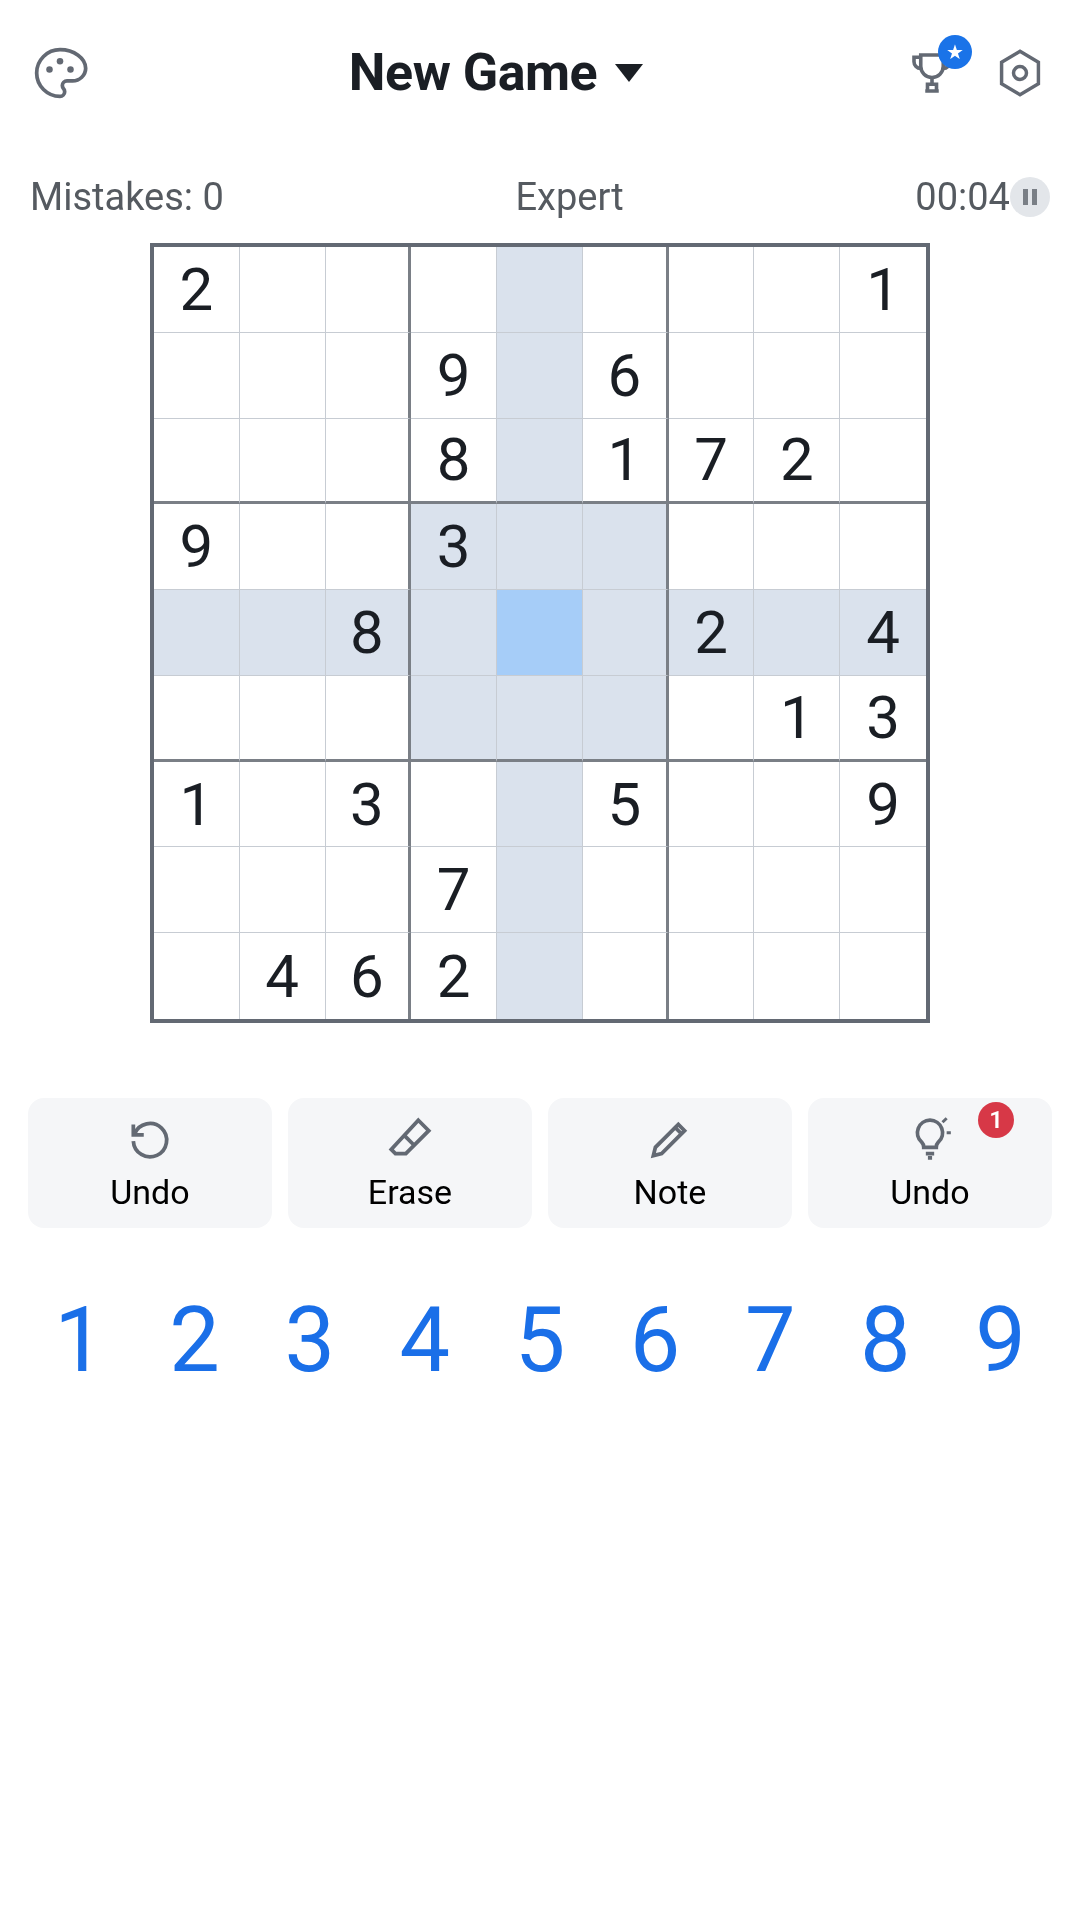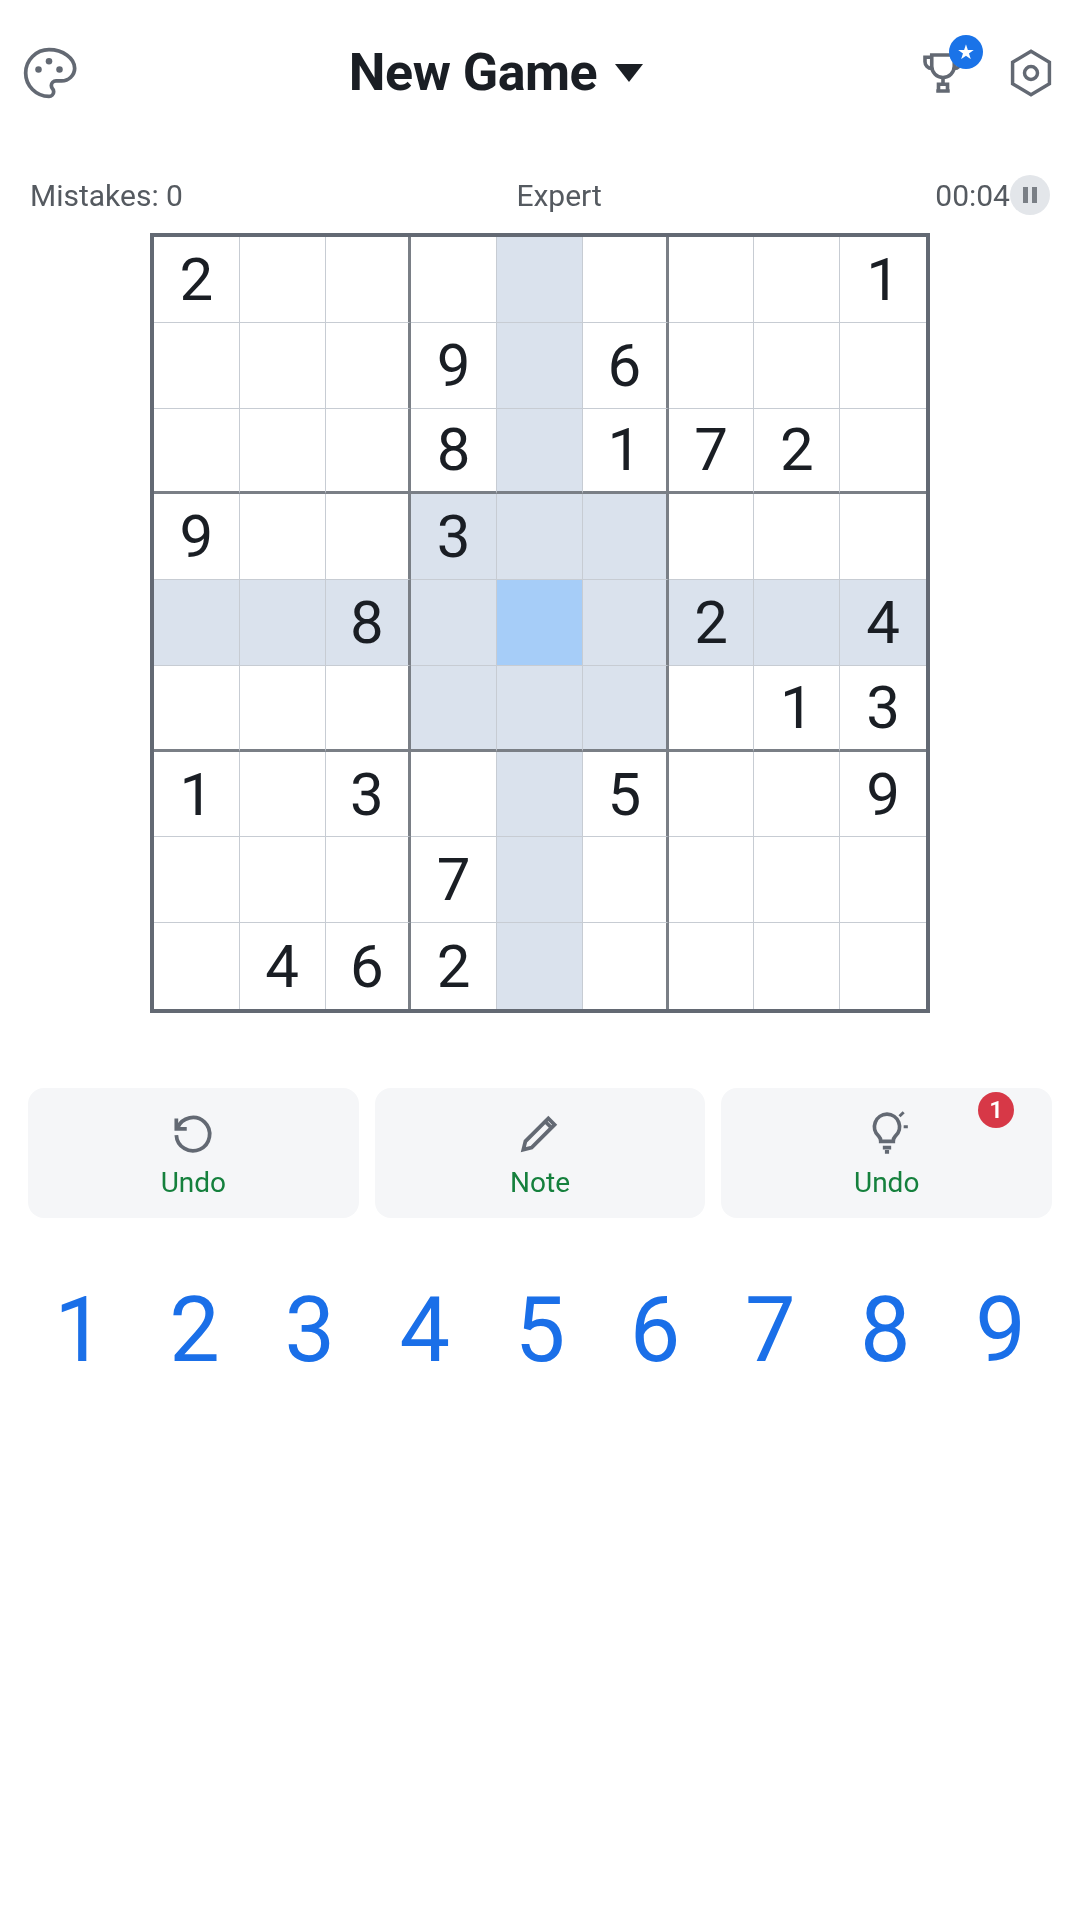--- a/index.html
+++ b/index.html
@@ -10,21 +10,21 @@
   font-family: -apple-system, BlinkMacSystemFont, "Segoe UI", Roboto, Arial, sans-serif;
   overflow: hidden;
   position: relative;
 }
 
 
 .header {
   display: flex;
   align-items: center;
   justify-content: space-between;
-  padding: 35px 19px 20px;
+  padding: 35px 30px 20px;
   height: 130px;
 }
 .header-left, .header-right { display: flex; align-items: center; gap: 28px; }
 .icon-btn { width: 60px; height: 60px; display: flex; align-items: center; justify-content: center; }
 .title-wrap { display: flex; align-items: center; gap: 18px; }
 .title { font-size: 52px; font-weight: 700; color: #1a1e24; letter-spacing: -0.5px; }
 .caret { width: 0; height: 0; border-left: 14px solid transparent; border-right: 14px solid transparent; border-top: 18px solid #1a1e24; }
 
 .trophy-badge { position: relative; }
 .trophy-badge .badge {
@@ -40,22 +40,22 @@
   justify-content: center;
   color: #fff;
   font-size: 20px;
 }
 
 
 .status-bar {
   display: flex;
   align-items: center;
   justify-content: space-between;
-  padding: 45px 30px 18px;
-  font-size: 30px;
+  padding: 45px 30px 24px;
+  font-size: 38px;
   color: #555a60;
 }
 .status-right { display: flex; align-items: center; gap: 0; }
 .pause-btn {
   width: 40px; height: 40px; border-radius: 50%; background: #e3e6ea;
   display: flex; align-items: center; justify-content: center; gap: 4px;
 }
 .pause-btn span { display: block; width: 5px; height: 16px; background: #7a7f86; }
 
 
@@ -100,21 +100,21 @@
   background: #f5f6f8;
   border-radius: 16px;
   height: 130px;
   display: flex;
   flex-direction: column;
   align-items: center;
   justify-content: center;
   gap: 8px;
   position: relative;
 }
-.action-btn .lbl { font-size: 28px; color: #15803d; }
+.action-btn .lbl { font-size: 34px; color: #000000; }
 .action-icon { width: 50px; height: 50px; display: flex; align-items: center; justify-content: center; }
 .hint-badge {
   position: absolute;
   top: 4px;
   right: 38px;
   width: 36px;
   height: 36px;
   background: #d73847;
   color: #fff;
   border-radius: 50%;
@@ -281,20 +281,29 @@
       <svg width="50" height="50" viewBox="0 0 24 24" fill="none" stroke="#636973" stroke-width="1.8">
         <path d="M4 5v5h5"></path>
         <path d="M4.6 9.5A8 8 0 1 1 4 13"></path>
       </svg>
     </div>
     <span class="lbl">Undo</span>
   </div>
   <div class="action-btn">
     <div class="action-icon">
       <svg width="50" height="50" viewBox="0 0 24 24" fill="none" stroke="#636973" stroke-width="1.8">
+        <path d="M16 3l5 5-11 11H5l-2-2 13-14z"></path>
+        <path d="M9 10l5 5"></path>
+      </svg>
+    </div>
+    <span class="lbl">Erase</span>
+  </div>
+  <div class="action-btn">
+    <div class="action-icon">
+      <svg width="50" height="50" viewBox="0 0 24 24" fill="none" stroke="#636973" stroke-width="1.8">
         <path d="M4 20l4-1 11-11-3-3L5 16l-1 4z"></path>
         <path d="M14 6l3 3"></path>
       </svg>
     </div>
     <span class="lbl">Note</span>
   </div>
   <div class="action-btn">
     <div class="hint-badge">1</div>
     <div class="action-icon">
       <svg width="50" height="50" viewBox="0 0 24 24" fill="none" stroke="#636973" stroke-width="1.8">

